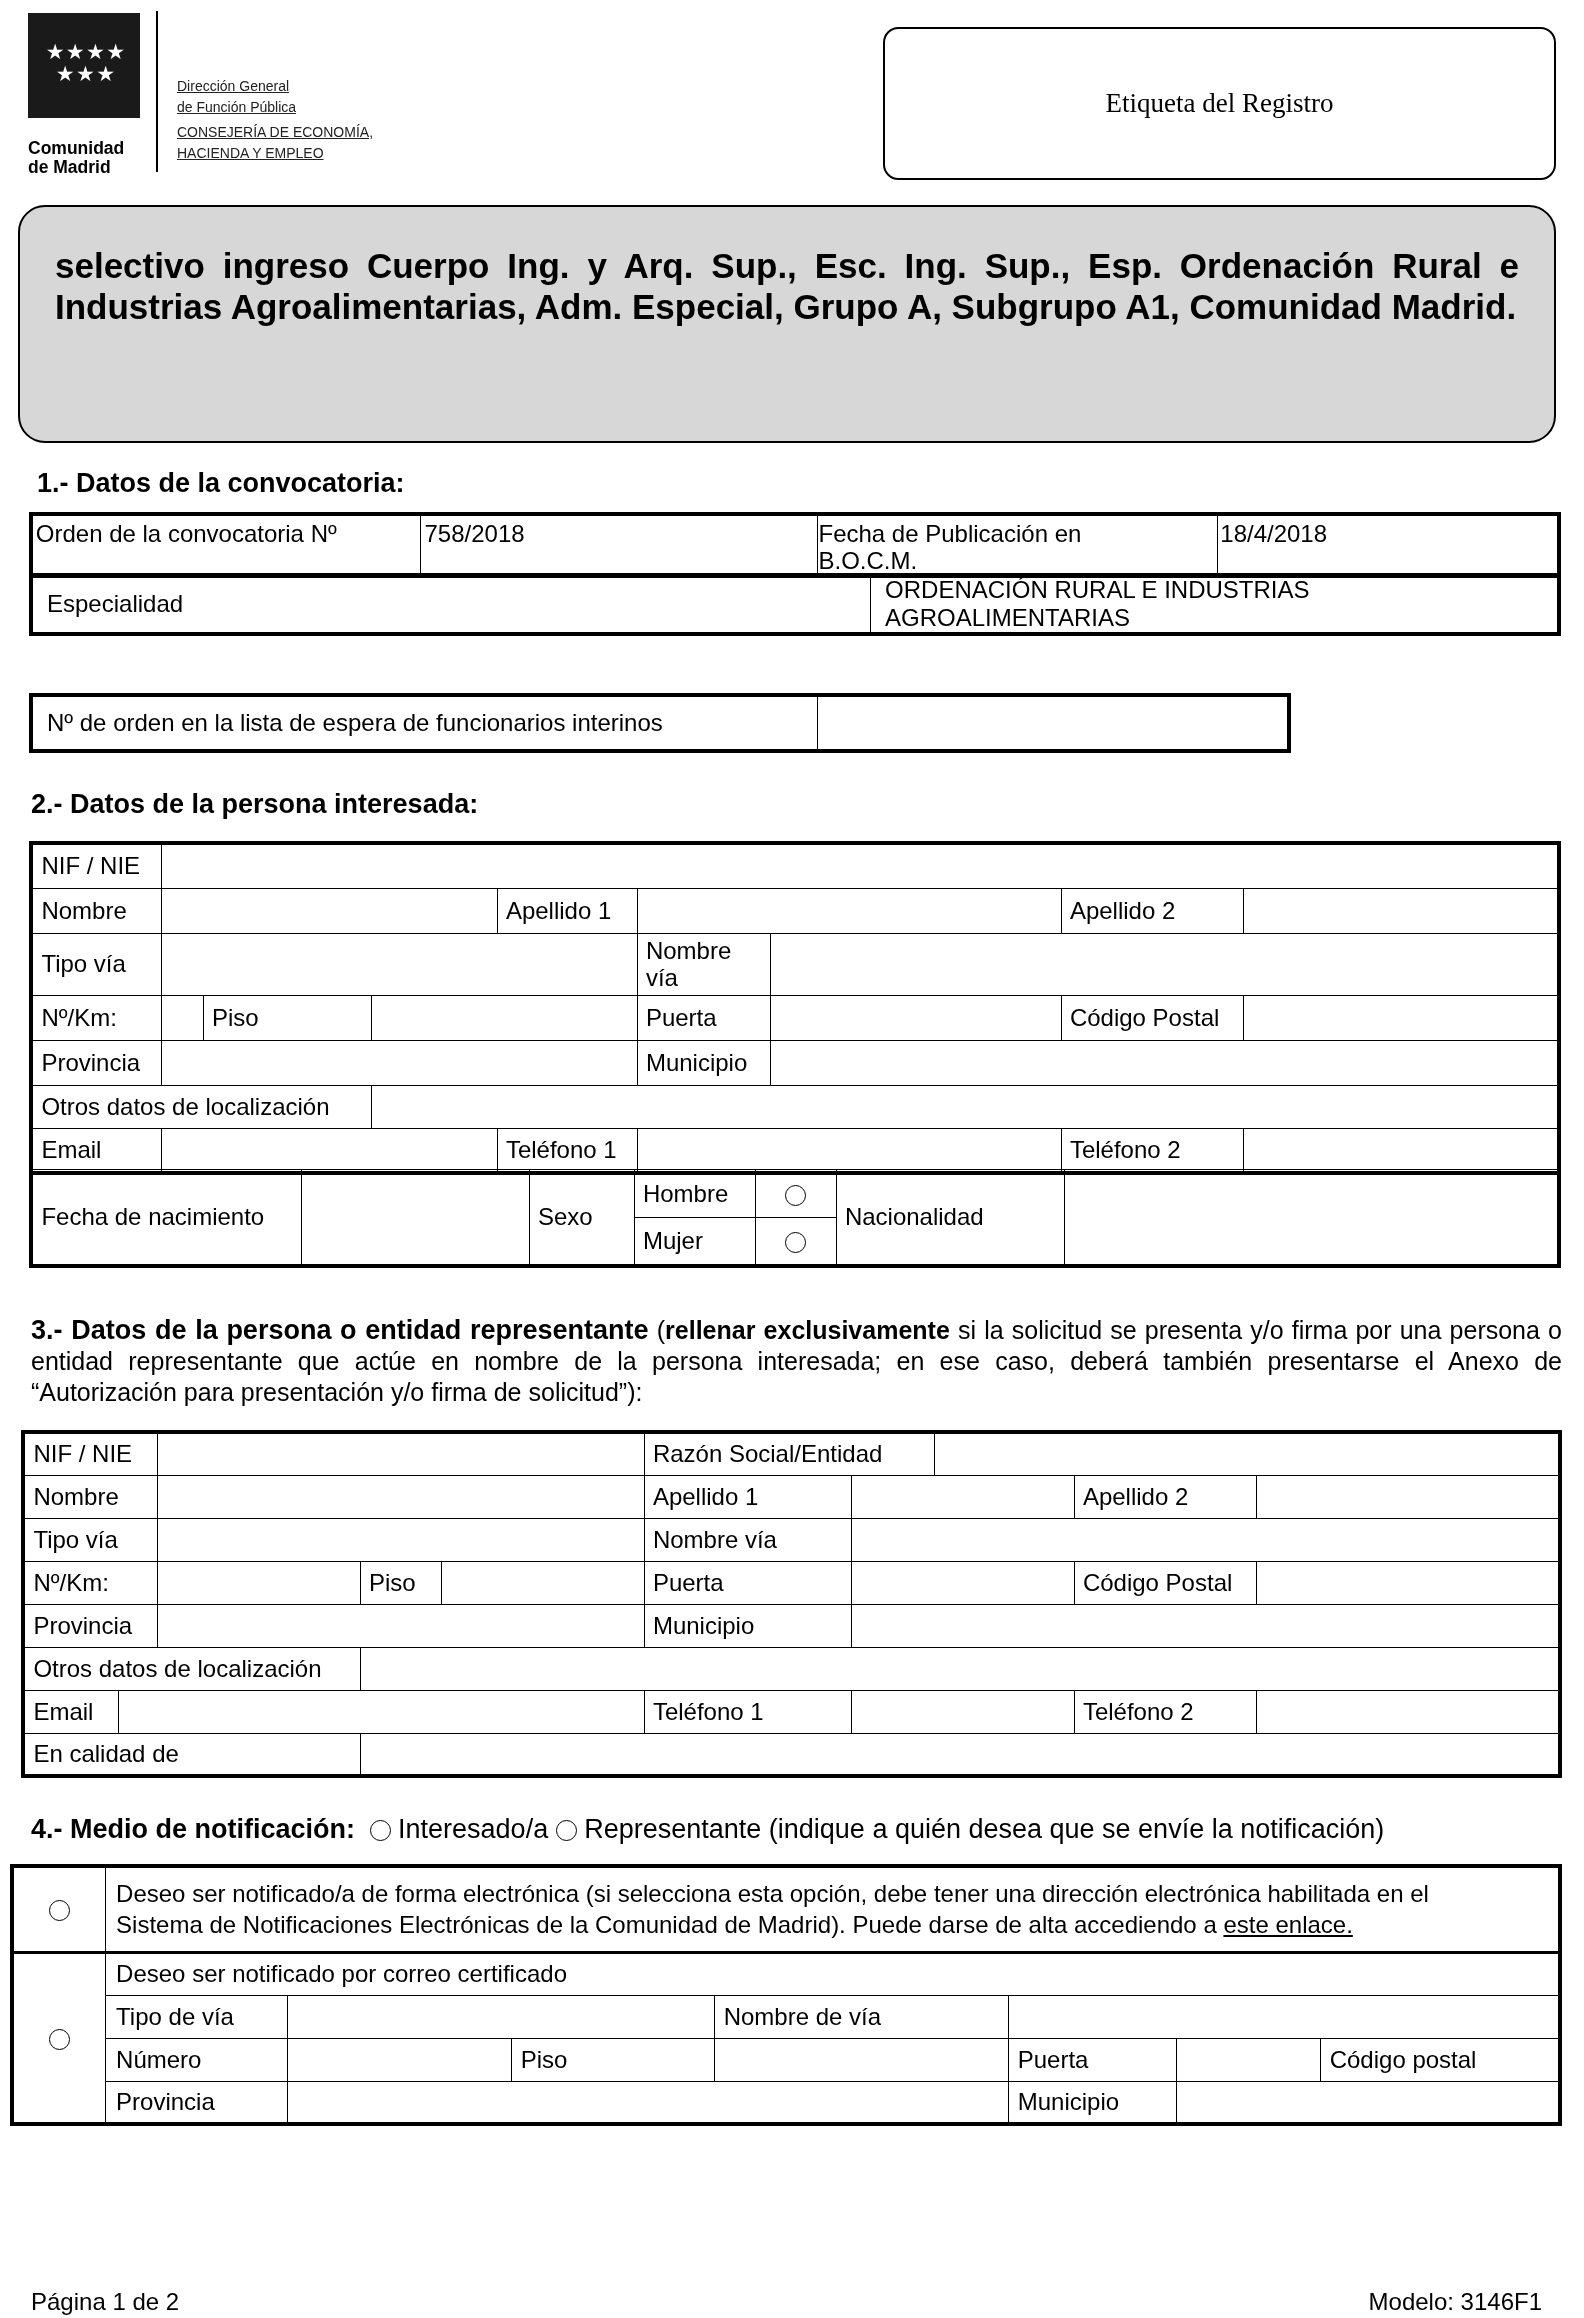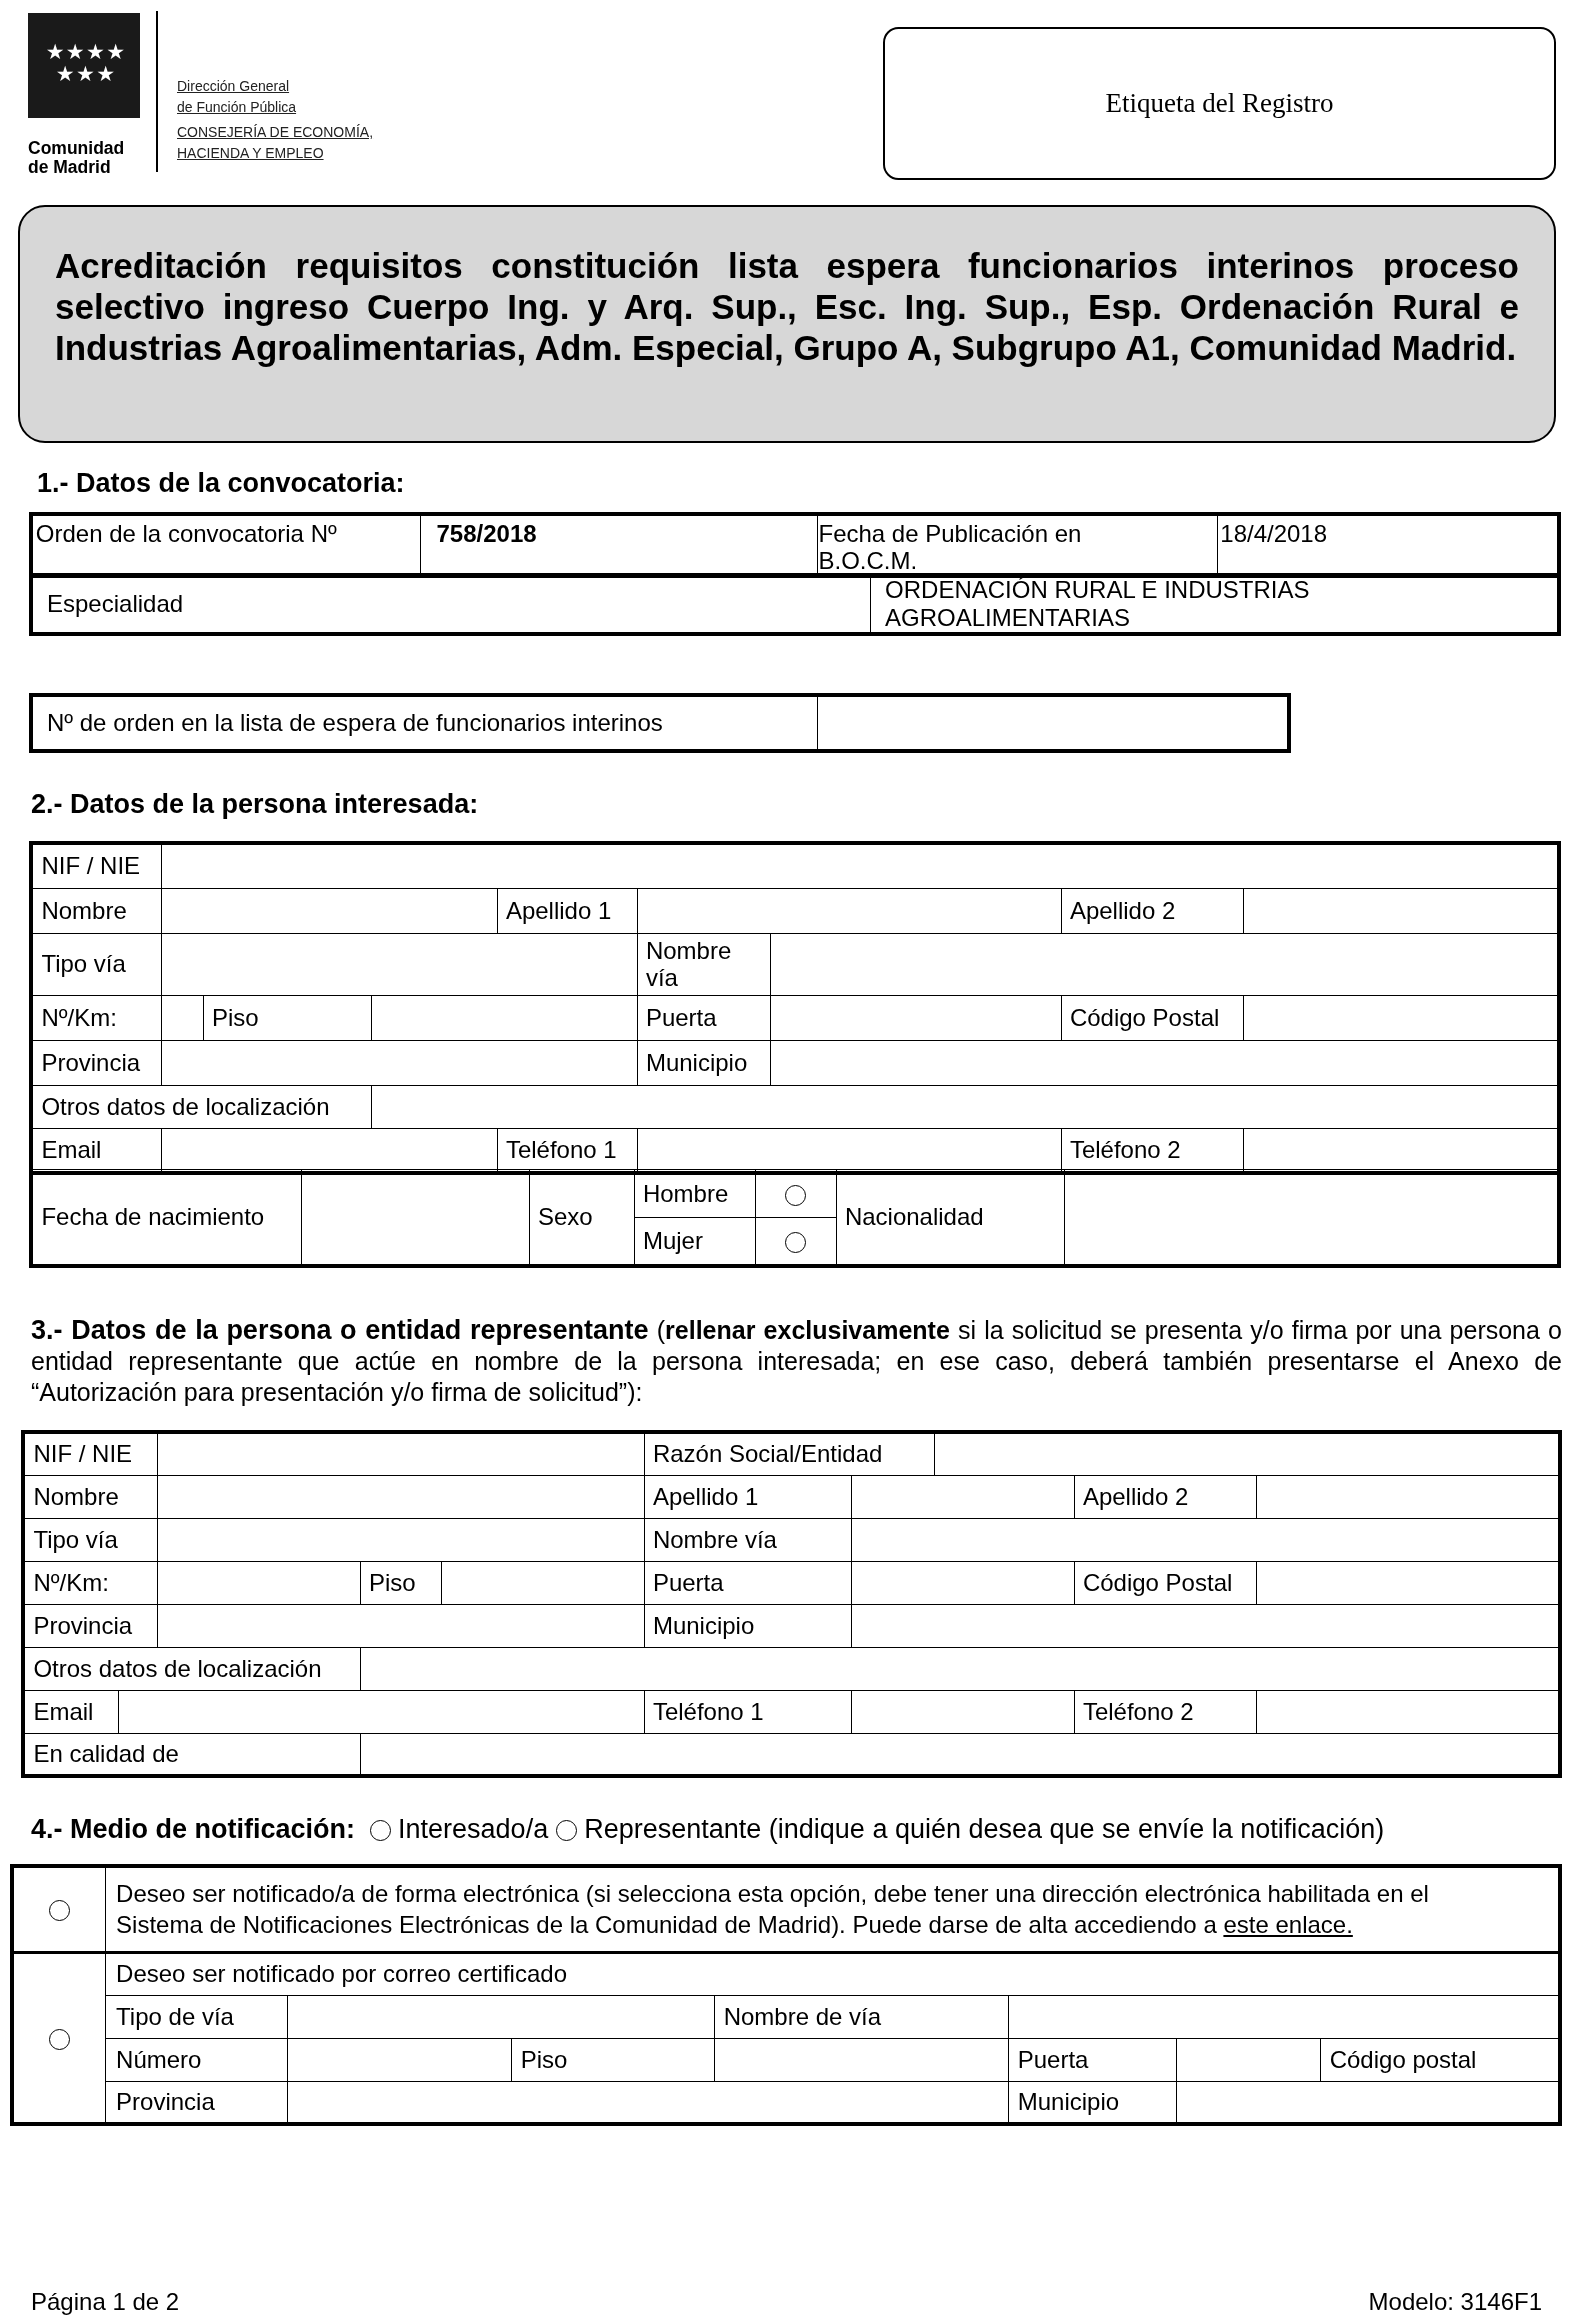--- a/index.html
+++ b/index.html
@@ -51,38 +51,37 @@
   <div>de Función Pública</div>
   <div class="sub">CONSEJERÍA DE ECONOMÍA,</div>
   <div>HACIENDA Y EMPLEO</div>
 </div>
 
 <div class="abs label-box">
   <span>Etiqueta del Registro</span>
 </div>
 
 <div class="abs title-box">
-  <div>Acreditación requisitos constitución lista espera funcionarios interinos proceso</div>
   <div>selectivo ingreso Cuerpo Ing. y Arq. Sup., Esc. Ing. Sup., Esp. Ordenación Rural e</div>
   <div class="last">Industrias Agroalimentarias, Adm. Especial, Grupo A, Subgrupo A1, Comunidad Madrid.</div>
 </div>
 
 <div class="abs section-title" style="left:37px; top:468px;">1.- Datos de la convocatoria:</div>
 
 <table class="form" style="left:29px; top:512px; width:1532px;">
   <colgroup>
       <col style="width:389px">
       <col style="width:397px">
       <col style="width:400px">
       <col>
     </colgroup>
   <tbody>
       <tr style="height:62px;margin-left:44px;">
     <td style="vertical-align:top; padding-top:4.2px; padding-left:2.8px;">Orden de la convocatoria Nº</td>
-    <td style="vertical-align:top; padding-top:4.2px; padding-left:16px;font-weight:bold;">758/2018</td>
+    <td style="vertical-align:top; padding-top:4.2px; padding-left:4px;">758/2018</td>
     <td style="vertical-align:top; padding-top:4.2px; padding-left:1px; line-height:27px;">
       <div>Fecha de Publicación en</div>
       <div>B.O.C.M.</div>
     </td>
     <td style="vertical-align:top; padding-top:4.2px; padding-left:2.8px;">18/4/2018</td>
   </tr>
 </tbody>
   </table>
 
 <table class="form" style="left:29px; top:573px; width:1532px; border-top:none;">

